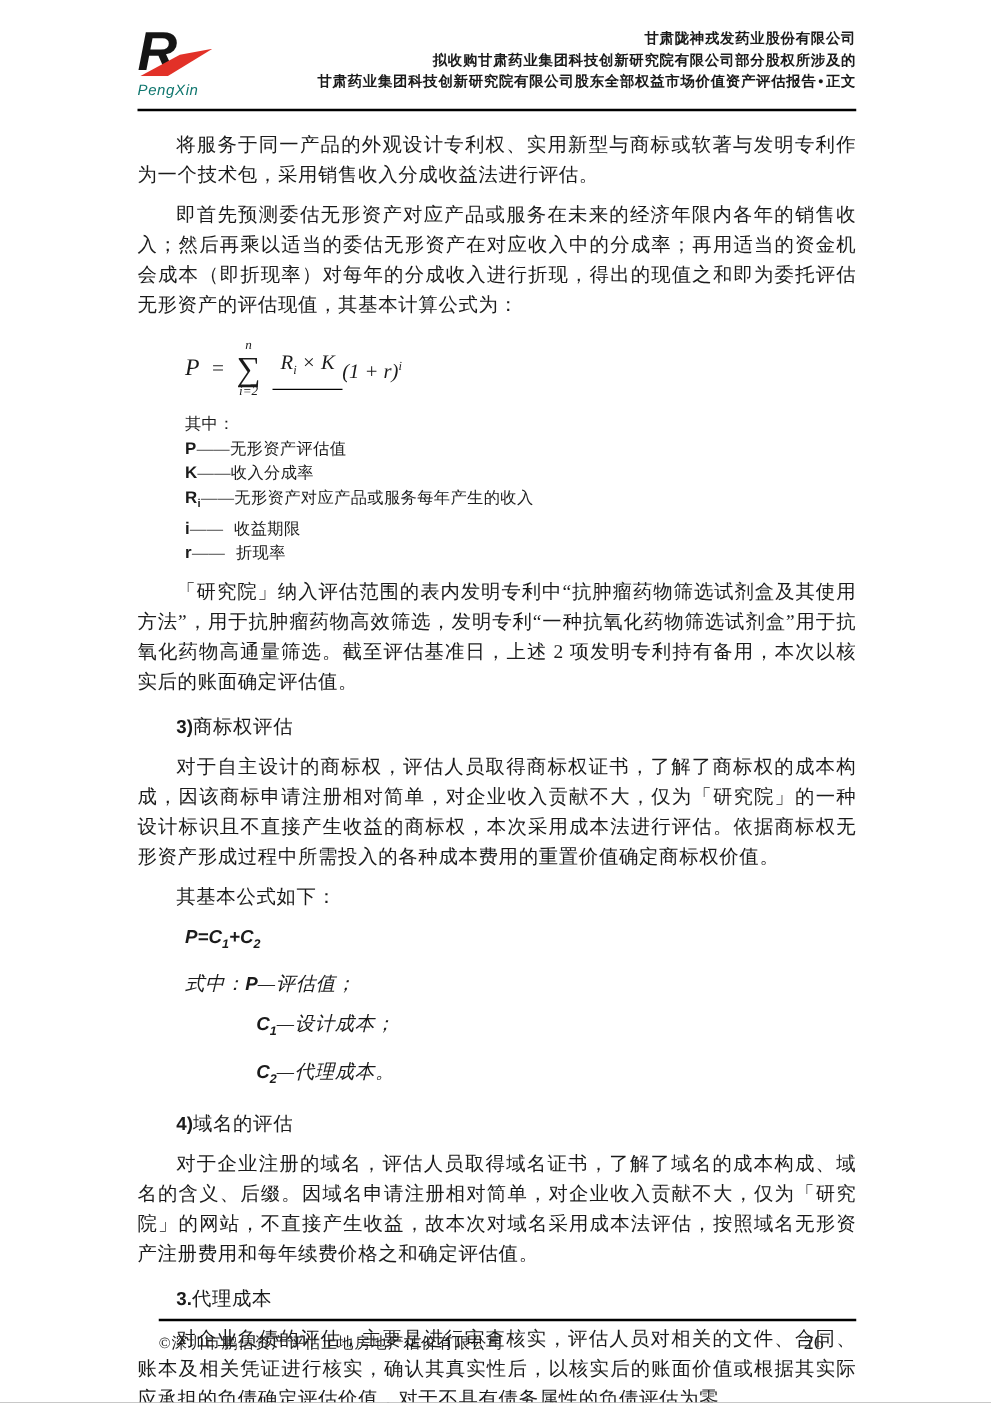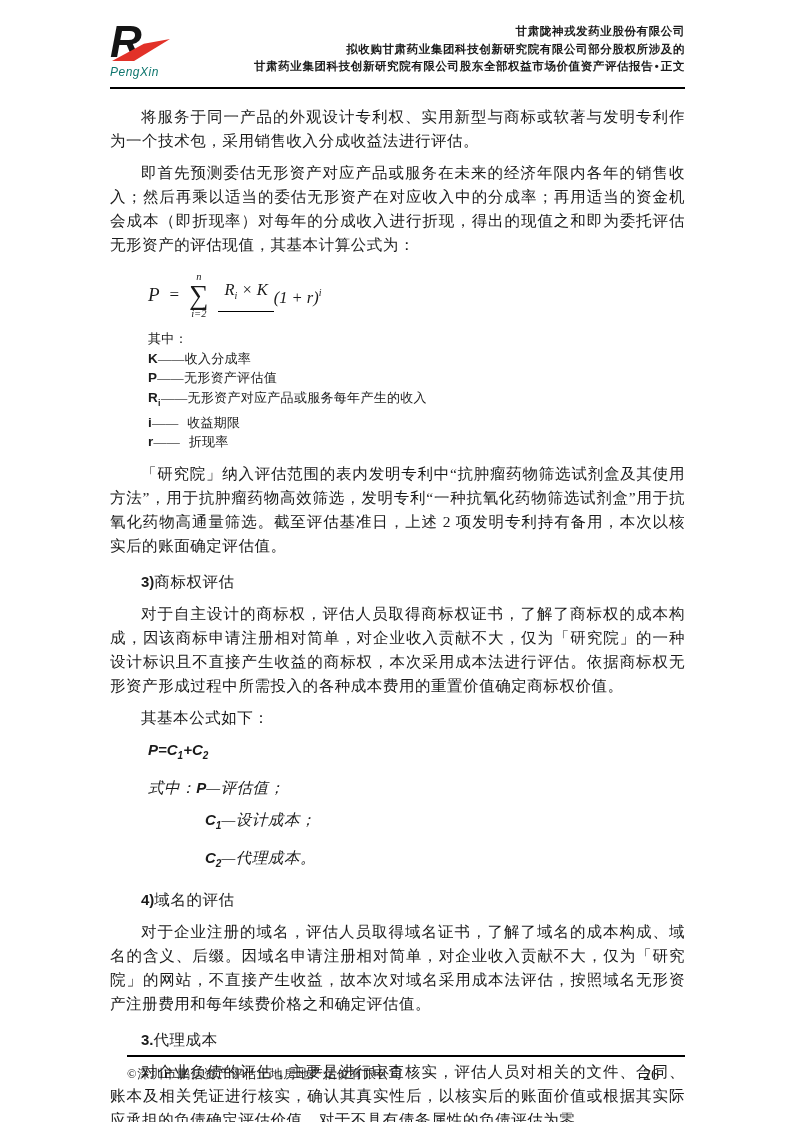--- a/index.html
+++ b/index.html
@@ -120,22 +120,22 @@
           <span class="f-lim">i=2</span>
         </span>
         <span class="f-frac">
           <span class="f-num"><span>R</span><sub>i</sub><span> × </span><span>K</span></span>
           <span class="f-den"><span>(1 + r)</span><sup>i</sup></span>
         </span>
       </div>
 
       <div class="deflist">
         <div class="def-row">其中：</div>
+        <div class="def-row"><span class="def-sym">P</span><span class="def-lbl">——</span><span>无形资产评估值</span></div>
         <div class="def-row"><span class="def-sym">K</span><span class="def-lbl">——</span><span>收入分成率</span></div>
-        <div class="def-row"><span class="def-sym">P</span><span class="def-lbl">——</span><span>无形资产评估值</span></div>
         <div class="def-row"><span class="def-sym"><span>R</span><sub>i</sub></span><span class="def-lbl">——</span><span>无形资产对应产品或服务每年产生的收入</span></div>
         <div class="def-row"><span class="def-sym">i</span><span class="def-lbl">—— </span><span class="gap-lbl">收益期限</span></div>
         <div class="def-row"><span class="def-sym">r</span><span class="def-lbl">—— </span><span class="gap-lbl">折现率</span></div>
       </div>
 
       <p class="para" style="margin-top:10px">「研究院」纳入评估范围的表内发明专利中“抗肿瘤药物筛选试剂盒及其使用方法”，用于抗肿瘤药物高效筛选，发明专利“一种抗氧化药物筛选试剂盒”用于抗氧化药物高通量筛选。截至评估基准日，上述 2 项发明专利持有备用，本次以核实后的账面确定评估值。</p>
 
       <div class="sect"><span class="sans">3)</span><span>商标权评估</span></div>
 
       <p class="para">对于自主设计的商标权，评估人员取得商标权证书，了解了商标权的成本构成，因该商标申请注册相对简单，对企业收入贡献不大，仅为「研究院」的一种设计标识且不直接产生收益的商标权，本次采用成本法进行评估。依据商标权无形资产形成过程中所需投入的各种成本费用的重置价值确定商标权价值。</p>

